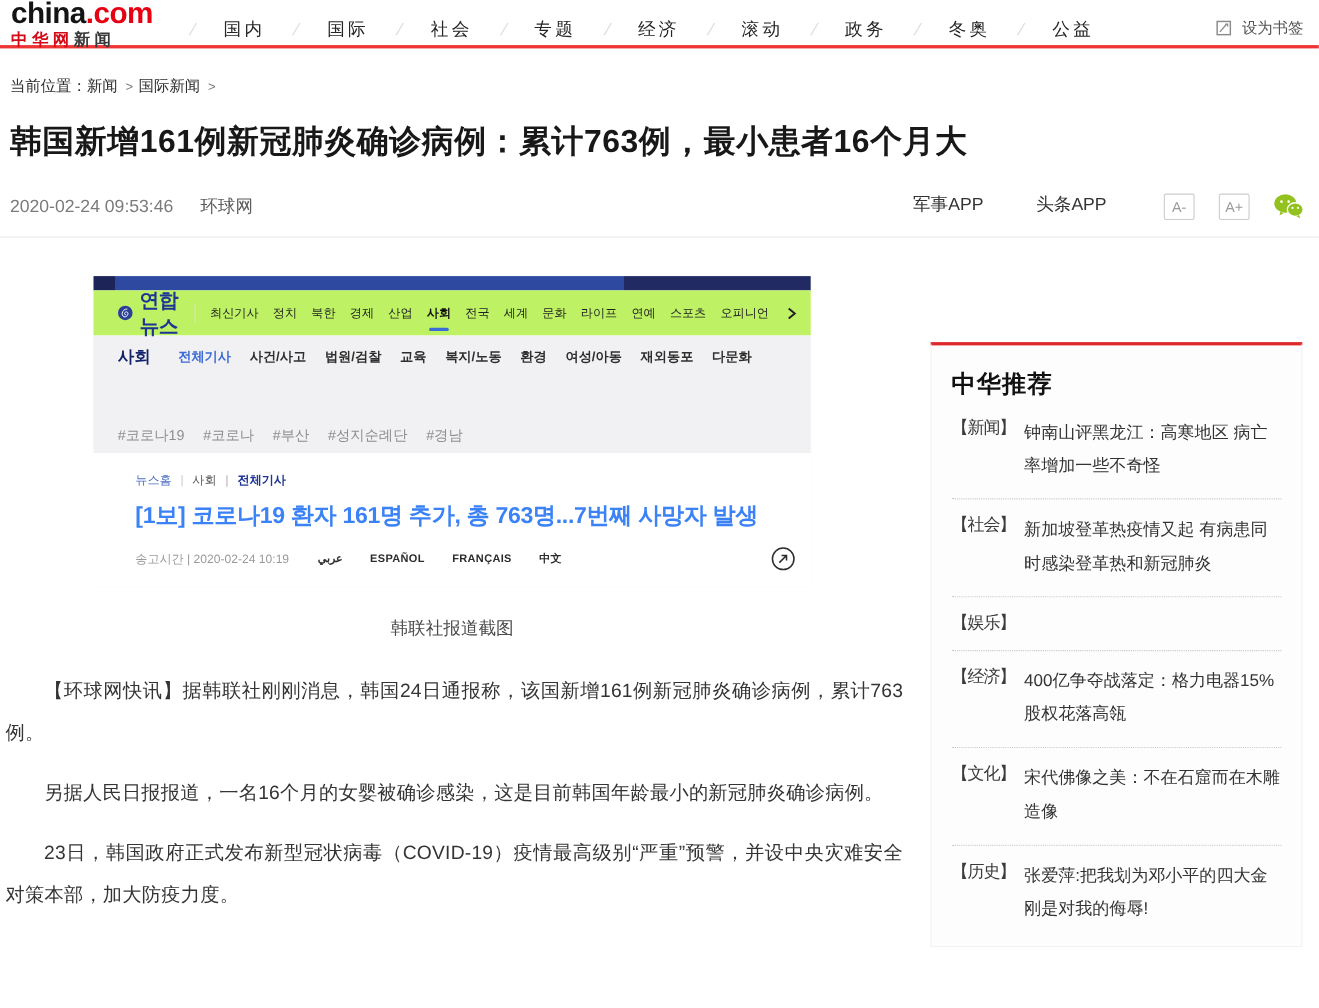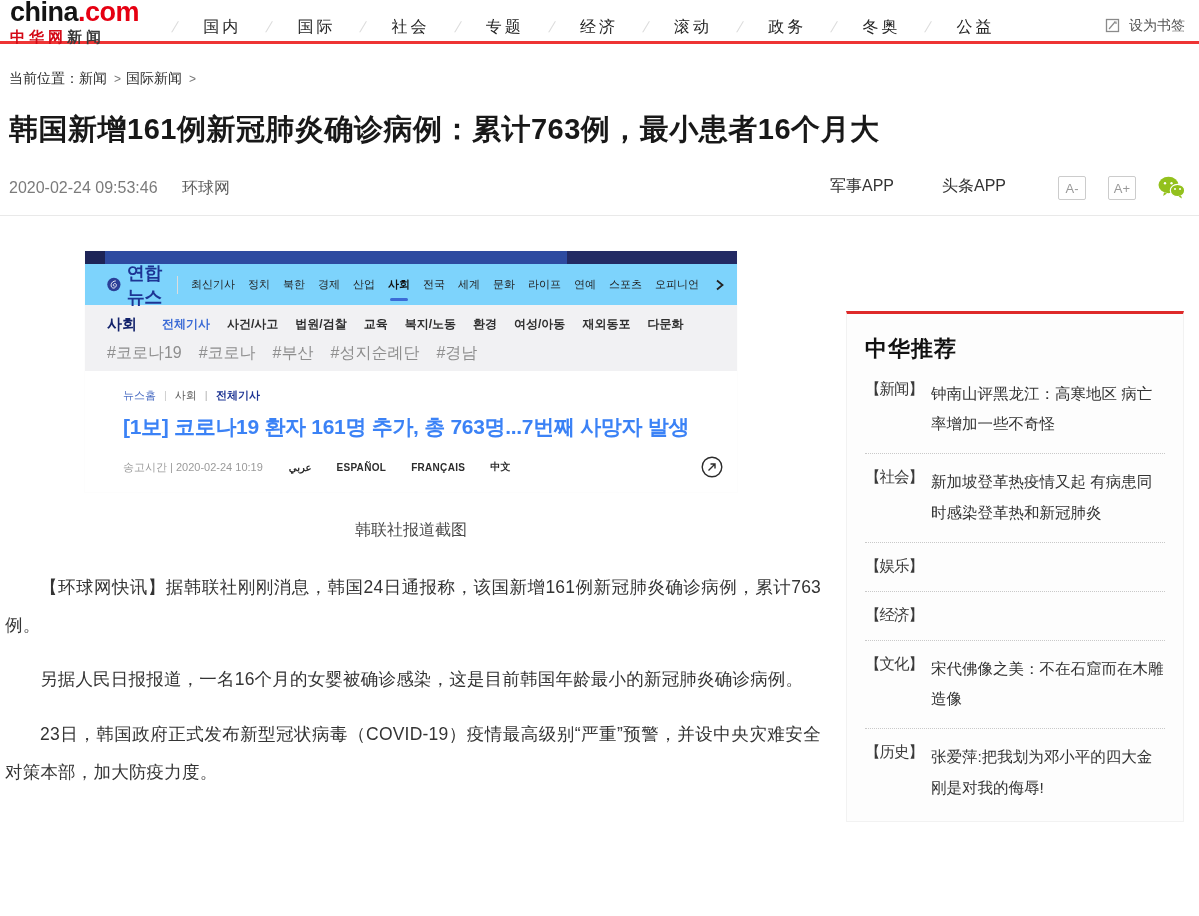--- a/index.html
+++ b/index.html
@@ -46,37 +46,37 @@
   .divider { border-top:1px solid #e9e9e9; margin-top:15px; }
 
   
   .content { position:relative; }
   .left-col { width:822px; }
 
   
   .screenshot { margin:35px 0 0 85px; width:652px; box-shadow:0 0 0 1px #fdfdfd; }
   .ss-topbar { height:13px;
     background:linear-gradient(90deg,#1d2457 0%,#1d2457 3%,#2d4aa0 3%,#2d4aa0 74%,#222a63 74%,#222a63 100%); }
-  .ss-header { height:41px; display:flex; align-items:center; background:#7dd3fc; padding:0 12px 0 22px; }
+  .ss-header { height:41px; display:flex; align-items:center; background:#bef264; padding:0 12px 0 22px; }
   .yonhap-logo { display:flex; align-items:center; gap:6px; cursor:pointer; }
   .yonhap-logo .yl-text { font-size:18px; font-weight:bold; color:#1d3494; letter-spacing:-0.5px; }
   .ss-header .vsep { width:1px; height:18px; background:#ddd; margin:0 13px 0 15px; }
   .ss-nav { display:flex; align-items:center; gap:13px; }
   .ss-nav a { font-size:11px; color:#222; text-decoration:none; cursor:pointer; white-space:nowrap; }
   .ss-nav a.active { font-weight:bold; color:#111; position:relative; }
   .ss-nav a.active::after { content:""; position:absolute; left:10%; right:10%; bottom:-9px;
     height:3px; background:#3b6bd6; border-radius:2px; }
   .ss-nav .chev { display:inline-flex; margin-left:2px; cursor:pointer; }
   .ss-subnav { background:#f1f1f3; padding:10px 16px 7px 22px; }
   .ss-subnav-row1 { display:flex; align-items:center; gap:17px; }
   .ss-subnav-title { font-size:15px; font-weight:bold; color:#12226b; margin-right:8px; }
   .ss-subnav-row1 a { font-size:12px; font-weight:bold; color:#2e2e2e; text-decoration:none; cursor:pointer; white-space:nowrap; }
   .ss-subnav-row1 a.active { color:#3b6bd6; }
   .ss-hashtags { display:flex; gap:17px; margin-top:9px; }
-  .ss-hashtags a { font-size:16px; color:#8e8e8e; text-decoration:none; cursor:pointer; }
+  .ss-hashtags a { font-size:13px; color:#8e8e8e; text-decoration:none; cursor:pointer;margin-top:44px; }
   .ss-article { background:#fff; padding:17px 14px 14px 38px; }
   .ss-bc { display:flex; align-items:center; font-size:11px; }
   .ss-bc span { cursor:pointer; }
   .ss-bc span:not(:first-child)::before { content:"|"; color:#ccc; margin:0 8px; }
   .ss-bc .b1 { color:#4d6fc4; }
   .ss-bc .b2 { color:#555; }
   .ss-bc .b3 { color:#1d3494; font-weight:bold; }
   .ss-headline { margin-top:10px; font-size:21px; font-weight:bold; color:#3b82f6; letter-spacing:-0.3px; }
   .ss-byline { margin-top:15px; display:flex; align-items:center; }
   .ss-time { font-size:11px; color:#9a9a9a; }
@@ -259,20 +259,21 @@
     </a>
     <a class="rec-item">
       <span class="cat">【社会】</span>
       <span class="txt">新加坡登革热疫情又起 有病患同时感染登革热和新冠肺炎</span>
     </a>
     <a class="rec-item">
       <span class="cat">【娱乐】</span>
     </a>
     <a class="rec-item">
       <span class="cat">【经济】</span>
+      <span class="txt">400亿争夺战落定：格力电器15%股权花落高瓴</span>
     </a>
     <a class="rec-item">
       <span class="cat">【文化】</span>
       <span class="txt">宋代佛像之美：不在石窟而在木雕造像</span>
     </a>
     <a class="rec-item">
       <span class="cat">【历史】</span>
       <span class="txt">张爱萍:把我划为邓小平的四大金刚是对我的侮辱!</span>
     </a>
   </aside>

